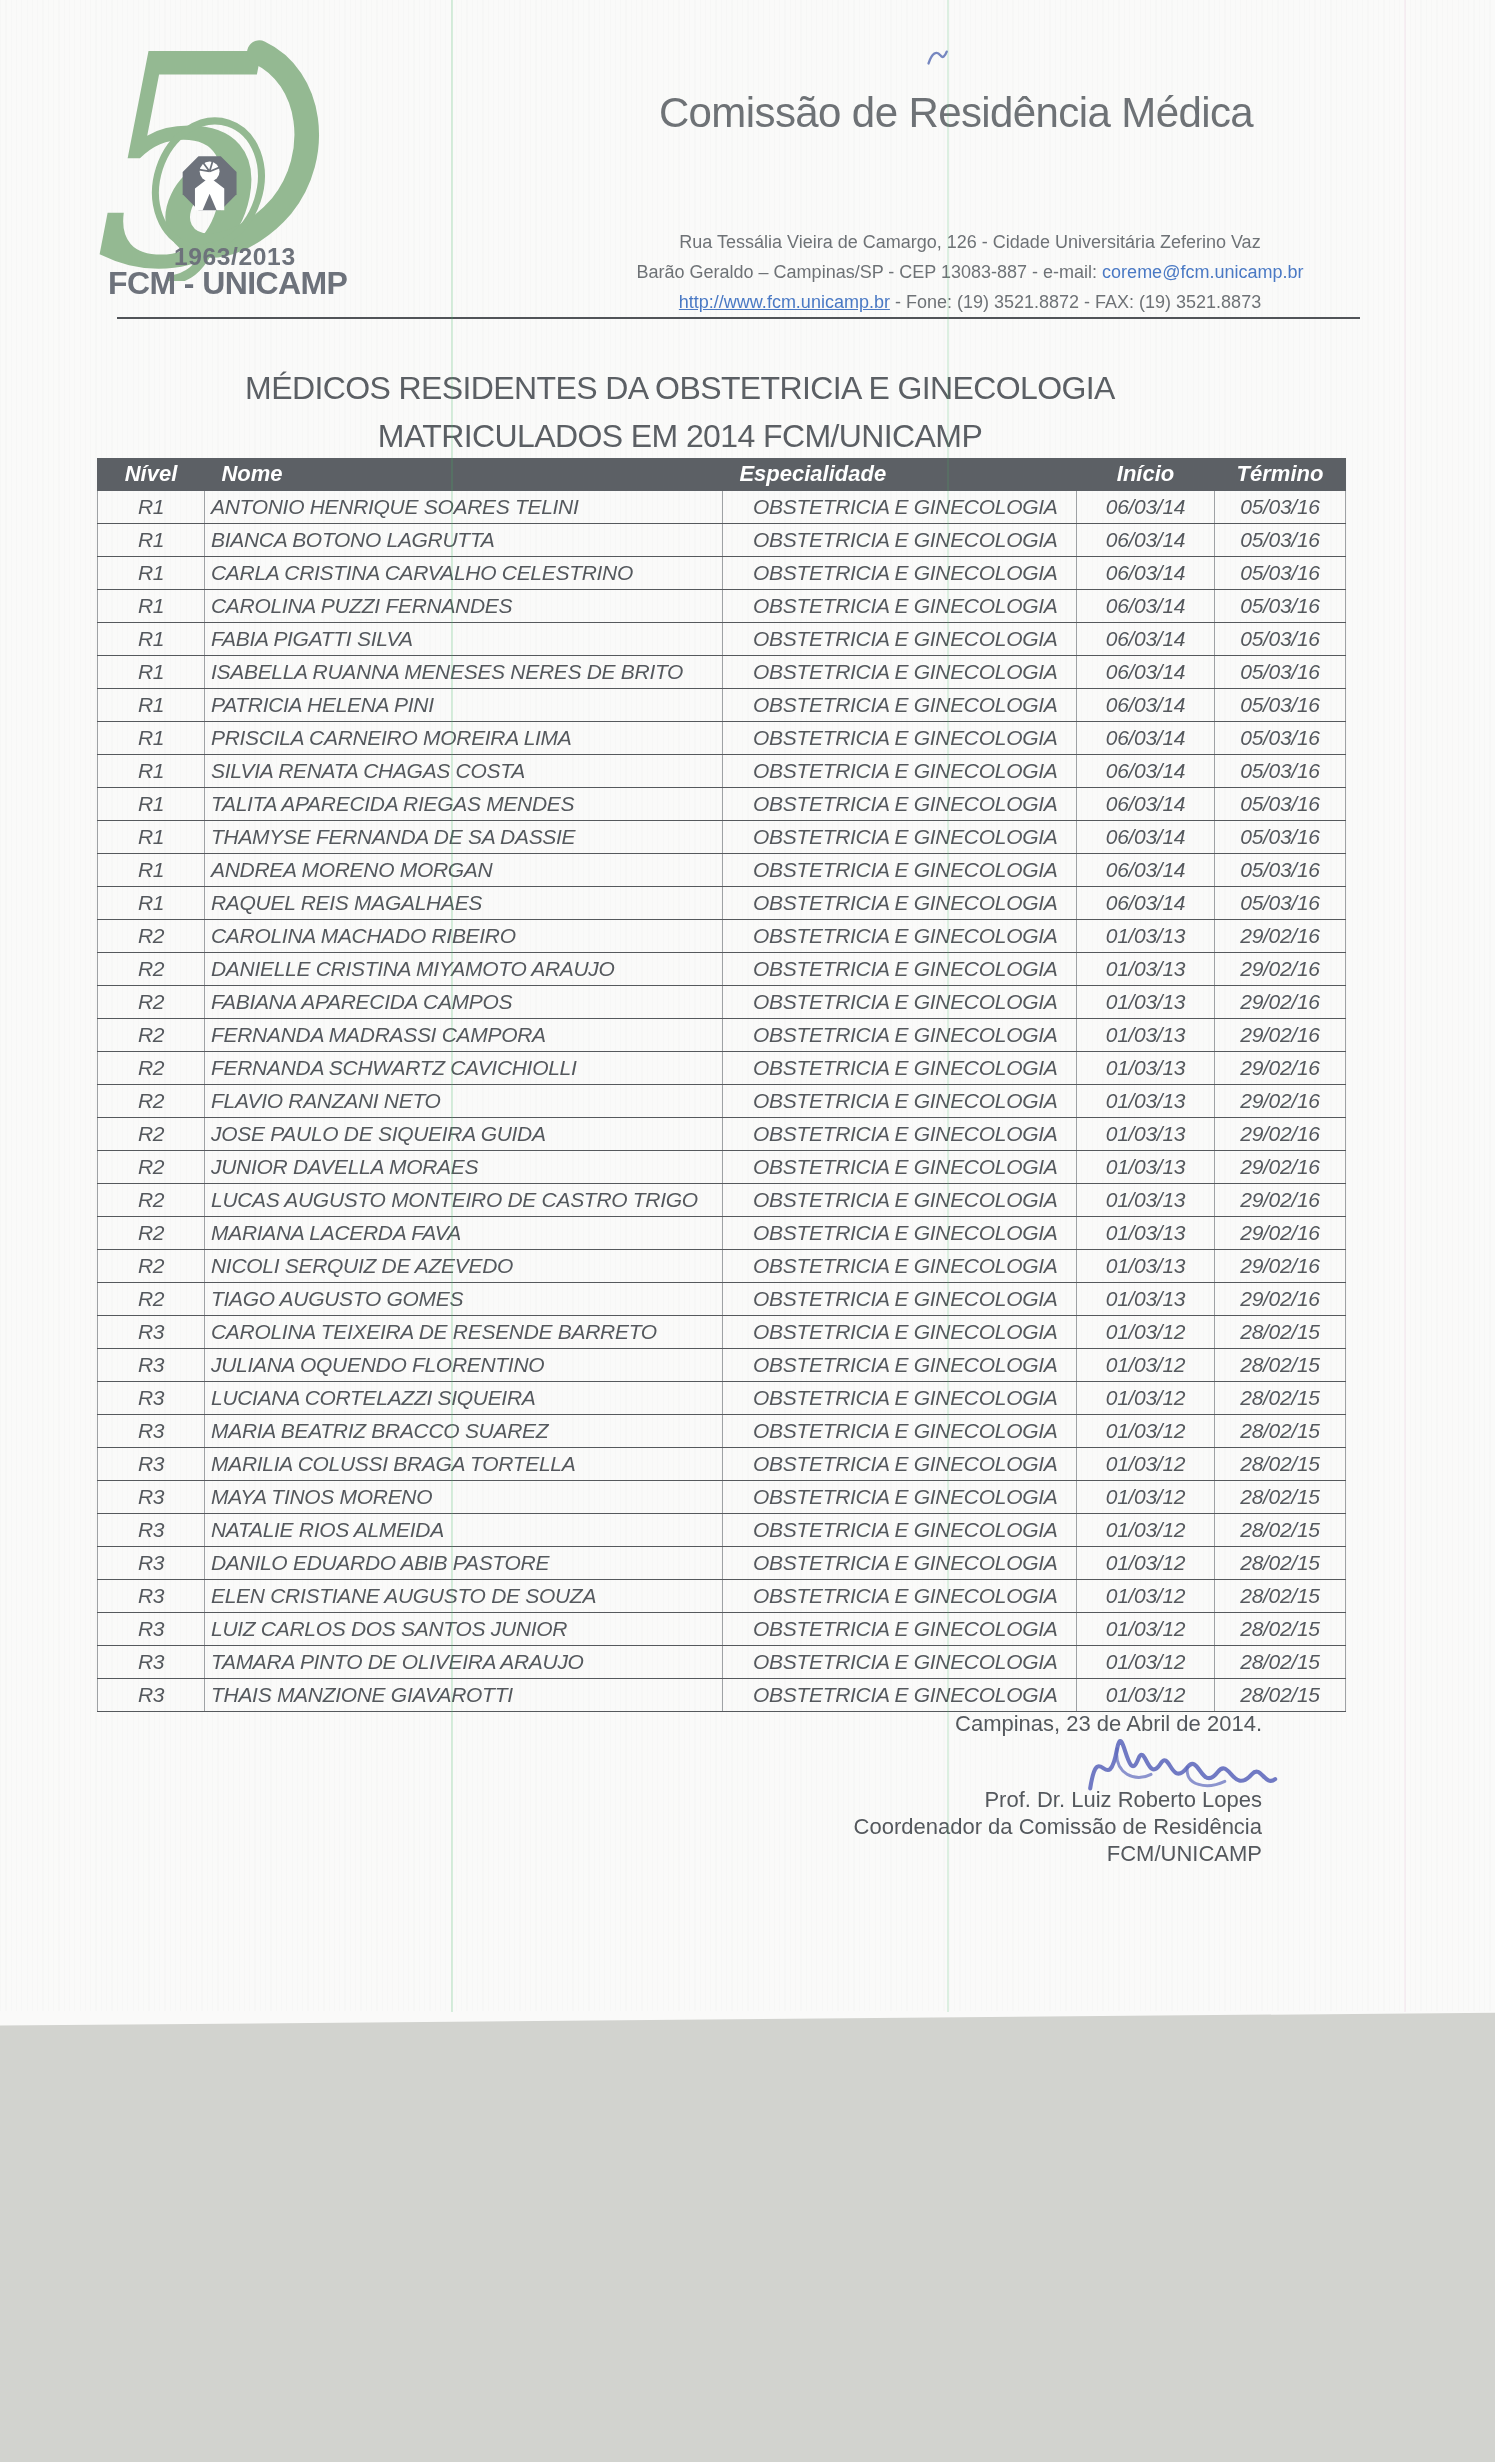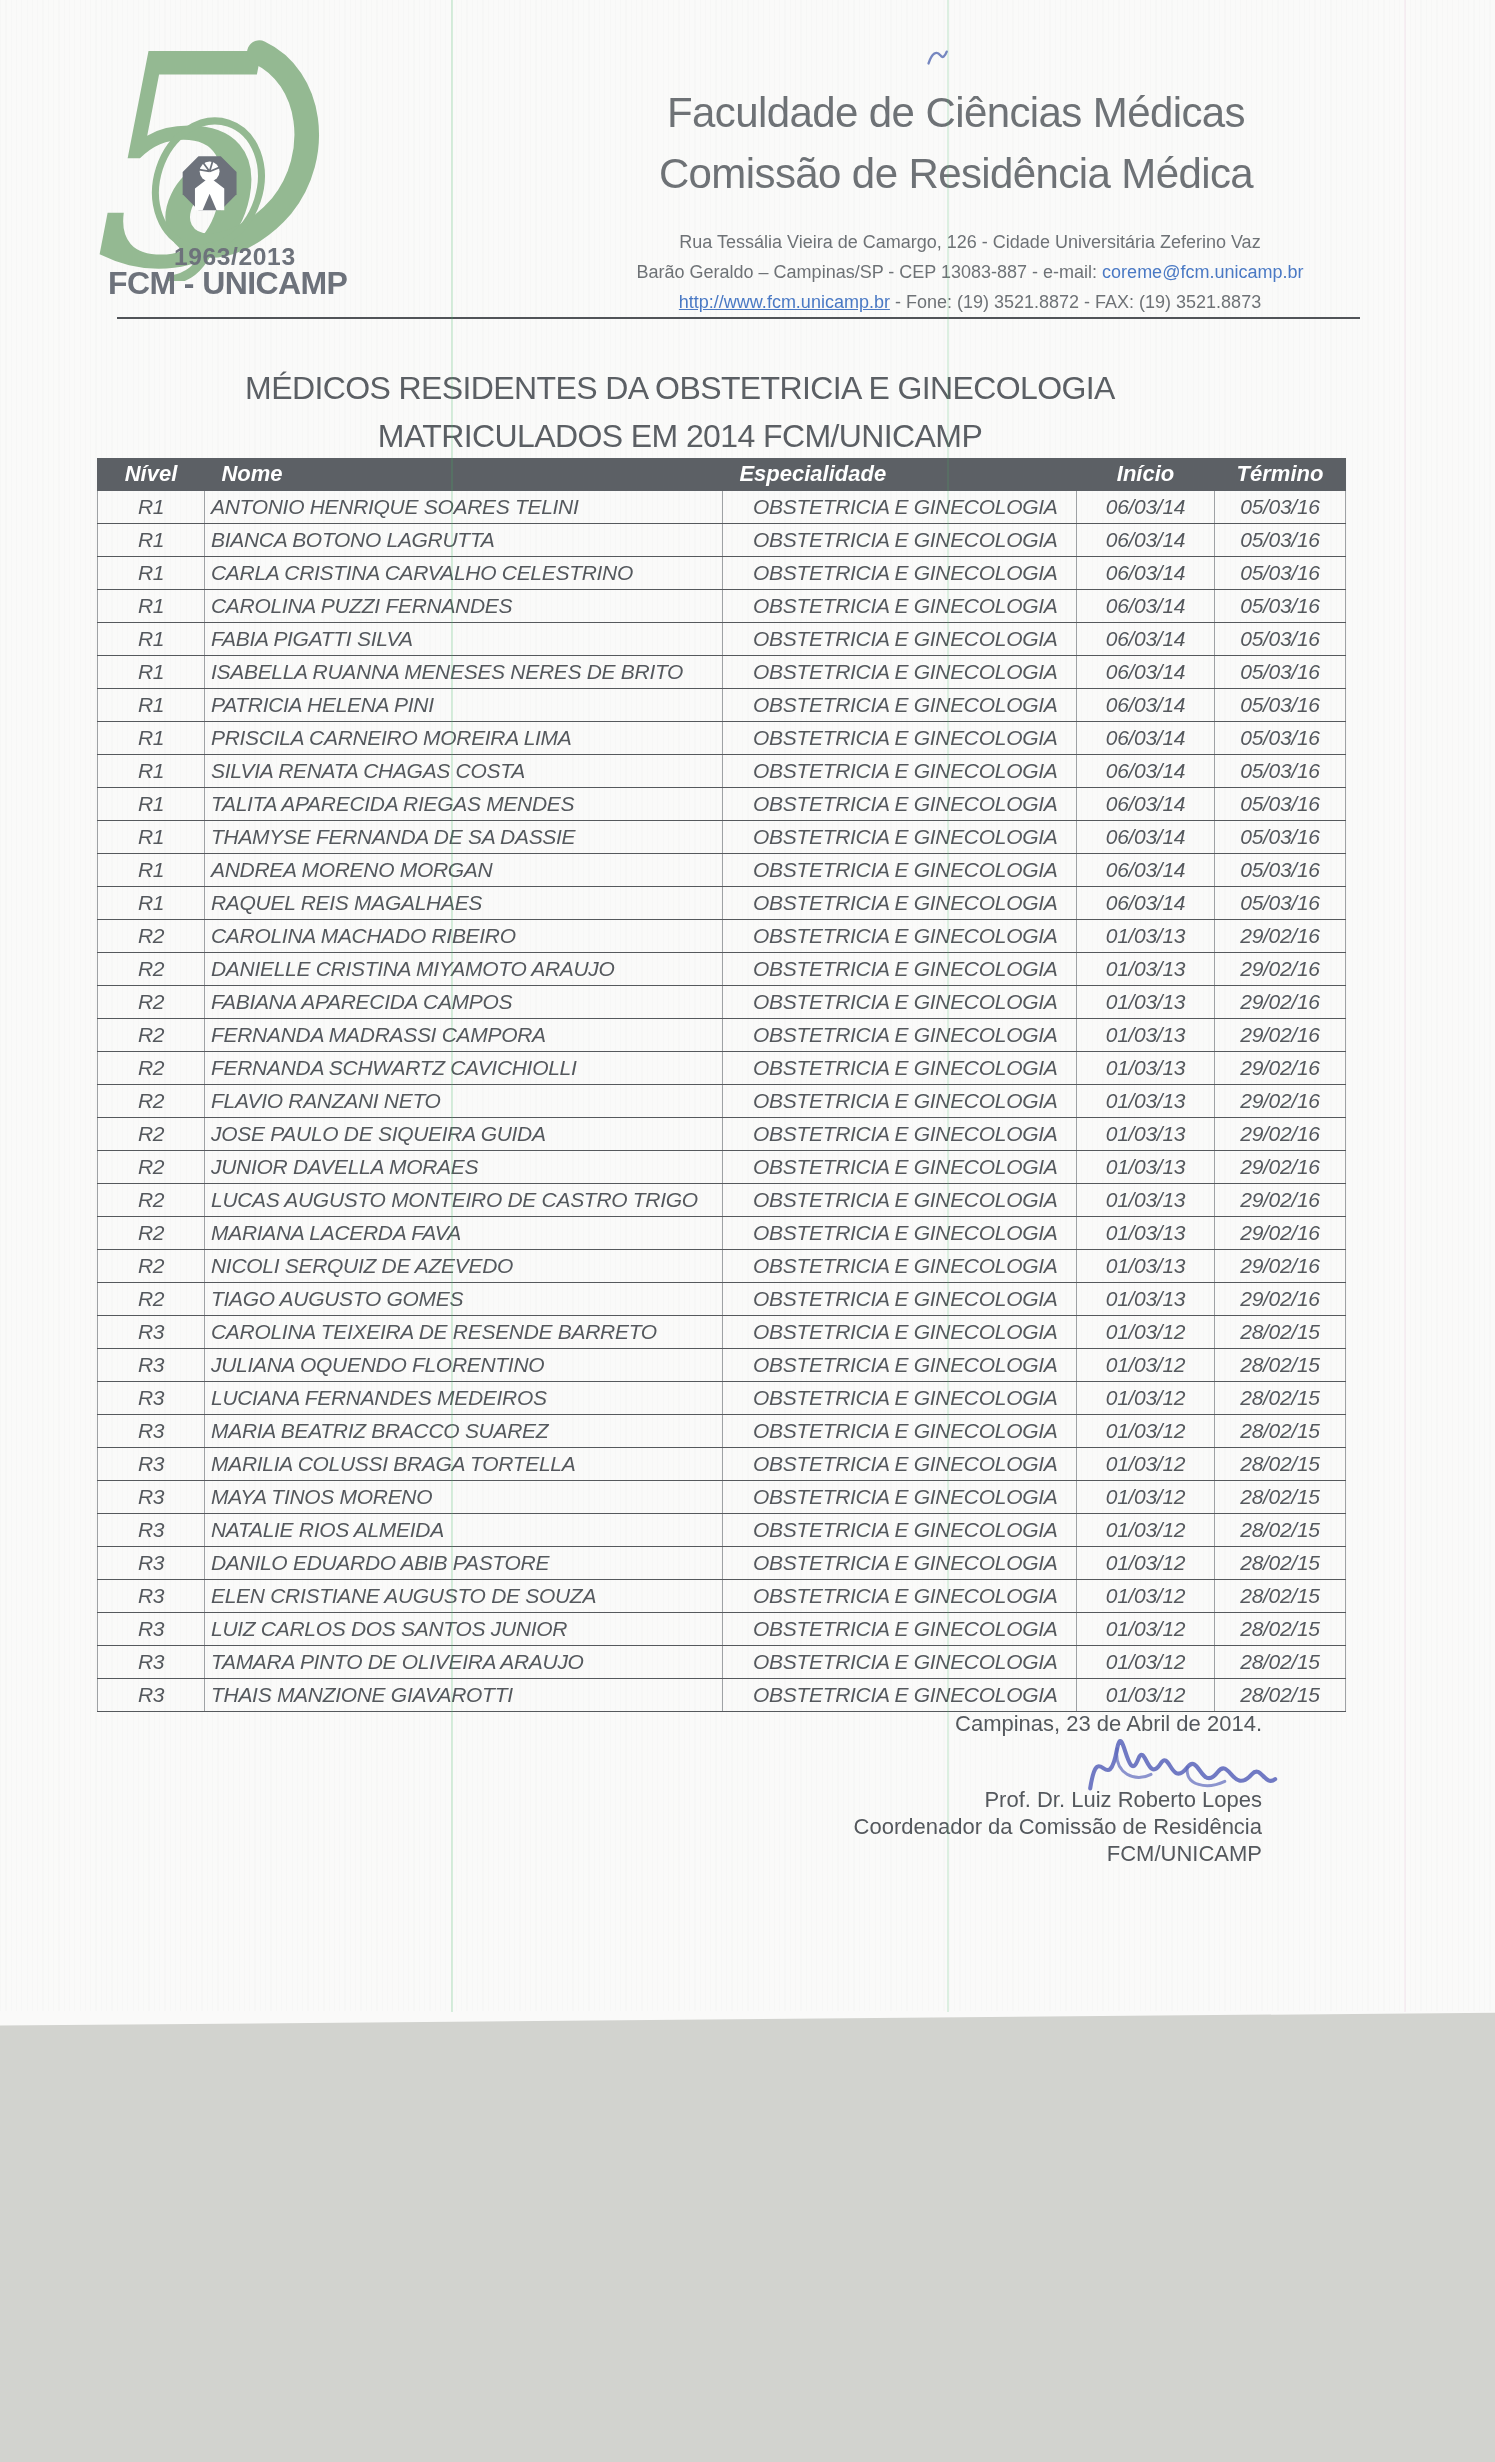--- a/index.html
+++ b/index.html
@@ -79,21 +79,20 @@
 
   <polygon points="253,272 226,299 188,299 161,272 161,234 188,207 226,207 253,234" fill="#6d727b"></polygon>
   <circle cx="207" cy="233" r="17" fill="#ffffff"></circle>
   <path d="M207 233 L224 226 M207 233 L212 216 M207 233 L196 218 M207 233 L189 230" stroke="#6d727b" stroke-width="3"></path>
   <path d="M182 299 L182 262 L207 243 L232 262 L232 299 L219 299 L207 271 L195 299 Z" fill="#ffffff"></path>
 </svg>
 <div class="logo-years">1963/2013</div>
 <div class="logo-acronym">FCM - UNICAMP</div>
 
 <div class="inst-block">
-  <div>Faculdade de Ciências Médicas</div>
   <div>Comissão de Residência Médica</div>
 </div>
 
 <div class="addr-block">
   <div>Rua Tessália Vieira de Camargo, 126 - Cidade Universitária Zeferino Vaz</div>
   <div><span>Barão Geraldo – Campinas/SP - CEP 13083-887 - e-mail: </span><span class="addr-email">coreme@fcm.unicamp.br</span></div>
   <div><span class="addr-link">http://www.fcm.unicamp.br</span><span> -  Fone: (19) 3521.8872 - FAX: (19) 3521.8873</span></div>
 </div>
 
 <div class="head-rule"></div>
@@ -306,21 +305,21 @@
     </tr>
       <tr>
       <td>R3</td>
       <td>JULIANA OQUENDO FLORENTINO</td>
       <td>OBSTETRICIA E GINECOLOGIA</td>
       <td>01/03/12</td>
       <td>28/02/15</td>
     </tr>
       <tr>
       <td>R3</td>
-      <td>LUCIANA FERNANDES MEDEIROS</td>
+      <td>LUCIANA CORTELAZZI SIQUEIRA</td>
       <td>OBSTETRICIA E GINECOLOGIA</td>
       <td>01/03/12</td>
       <td>28/02/15</td>
     </tr>
       <tr>
       <td>R3</td>
       <td>MARIA BEATRIZ BRACCO SUAREZ</td>
       <td>OBSTETRICIA E GINECOLOGIA</td>
       <td>01/03/12</td>
       <td>28/02/15</td>

